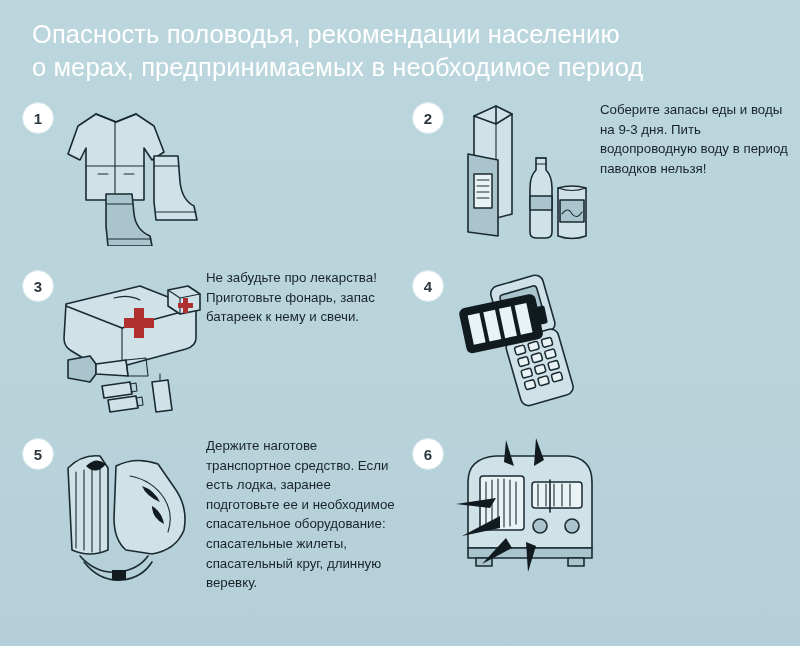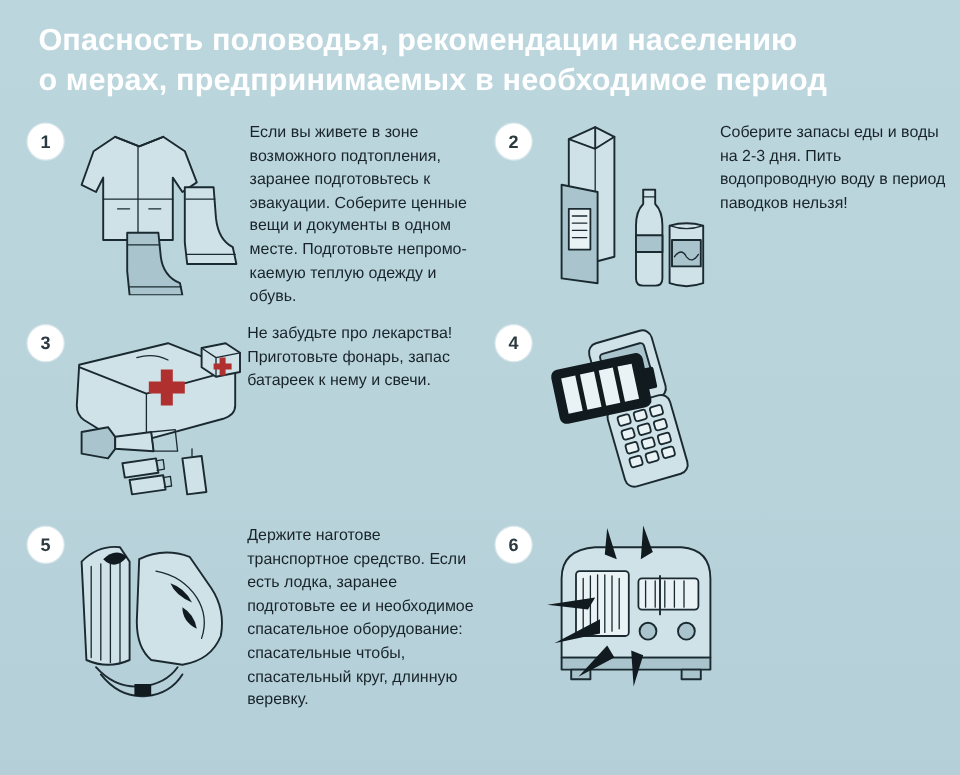--- a/index.html
+++ b/index.html
@@ -22,21 +22,21 @@
     box-sizing: border-box;
   }
   .title {
     position: absolute;
     left: 32px;
     top: 18px;
     width: 740px;
     color: #ffffff;
     font-size: 25.5px;
     line-height: 33px;
-    font-weight: bold;
+    font-weight: normal;
     letter-spacing: 0.1px;
   }
   .title span { display: block; }
 
   .grid {
     position: absolute;
     left: 0;
     top: 96px;
     width: 800px;
   }
@@ -128,21 +128,20 @@
 
             <path class="fill-lite" d="M96 60 L120 60 L122 86 Q124 104 136 110 L139 124 L98 124 L96 106 Z"></path>
             <path class="stroke-thin" d="M98 116 L138 116"></path>
             <path class="stroke-thin" d="M97 70 L121 70"></path>
 
             <path class="fill-mid" d="M48 98 L74 98 L76 118 Q78 134 92 140 L94 150 L50 150 L48 130 Z"></path>
             <path class="stroke-thin" d="M50 143 L93 143"></path>
             <path class="stroke-thin" d="M49 108 L75 108"></path>
           </svg>
         </div>
-        <div class="text">Если вы живете в зоне возможного подтопления, заранее подготовьтесь к эвакуации. Соберите ценные вещи и документы в одном месте. Подготовьте непромо-каемую теплую одежду и обувь.</div>
       </div>
 
       <div class="cell right">
         <div class="badge">2</div>
         <div class="art art-2">
           <svg width="150" height="150" viewBox="0 0 150 150">
 
             <path class="fill-lite" d="M24 20 L46 10 L62 18 L62 34 L62 118 L24 128 Z"></path>
             <path class="stroke" d="M24 20 L46 28 L62 18 M46 28 L46 10"></path>
             <path class="stroke-thin" d="M46 28 L46 128"></path>
@@ -154,21 +153,21 @@
             <path class="fill-lite" d="M86 62 L96 62 L96 74 Q102 80 102 92 L102 136 Q102 142 96 142 L86 142 Q80 142 80 136 L80 92 Q80 80 86 74 Z"></path>
             <rect class="fill-mid" x="80" y="100" width="22" height="14"></rect>
             <path class="stroke-thin" d="M86 62 L96 62 M86 68 L96 68"></path>
 
             <path class="fill-lite" d="M108 92 Q122 88 136 92 L136 140 Q122 145 108 140 Z"></path>
             <path class="stroke-thin" d="M108 92 Q122 97 136 92"></path>
             <rect class="fill-mid" x="110" y="104" width="24" height="22"></rect>
             <path class="stroke-thin" d="M112 118 q6 -8 10 0 q5 6 10 -2"></path>
           </svg>
         </div>
-        <div class="text">Соберите запасы еды и воды на 2-3 дня. Пить водопроводную воду в период паводков нельзя!</div>
+        <div class="text">Соберите запасы еды и воды на 9-3 дня. Пить водопроводную воду в период паводков нельзя!</div>
       </div>
     </div>
 
     <div class="row r2">
 
       <div class="cell left">
         <div class="badge">3</div>
         <div class="art art-3">
           <svg width="150" height="150" viewBox="0 0 150 150">
 
@@ -251,21 +250,21 @@
             <path class="fill-lite" d="M60 34 Q80 24 102 32 L120 58 Q132 76 128 98 Q120 118 96 122 L70 118 Q58 108 58 86 Z"></path>
             <path class="stroke-thin" d="M74 44 q22 4 34 22 q10 16 4 34"></path>
             <path class="fill-black" d="M86 54 q12 4 18 16 q-14 -6 -18 -16 z"></path>
             <path class="fill-black" d="M96 74 q10 6 12 18 q-12 -6 -12 -18 z"></path>
 
             <path class="stroke" d="M24 124 Q40 142 62 140 Q82 138 92 124"></path>
             <path class="stroke" d="M28 130 Q44 150 66 148 Q86 146 96 130"></path>
             <path class="fill-black" d="M56 138 h14 v10 h-14 z"></path>
           </svg>
         </div>
-        <div class="text">Держите наготове транспортное средство. Если есть лодка, заранее подготовьте ее и необходимое спасательное оборудование: спасательные чтобы, спасательный круг, длинную веревку.</div>
+        <div class="text">Держите наготове транспортное средство. Если есть лодка, заранее подготовьте ее и необходимое спасательное оборудование: спасательные жилеты, спасательный круг, длинную веревку.</div>
       </div>
 
       <div class="cell right">
         <div class="badge">6</div>
         <div class="art art-6">
           <svg width="150" height="160" viewBox="0 0 150 160">
 
             <path class="fill-lite" d="M16 50 Q16 26 44 24 L116 24 Q140 26 140 50 L140 116 L16 116 Z"></path>
             <path class="fill-mid" d="M16 116 L140 116 L140 126 L16 126 Z"></path>
 

